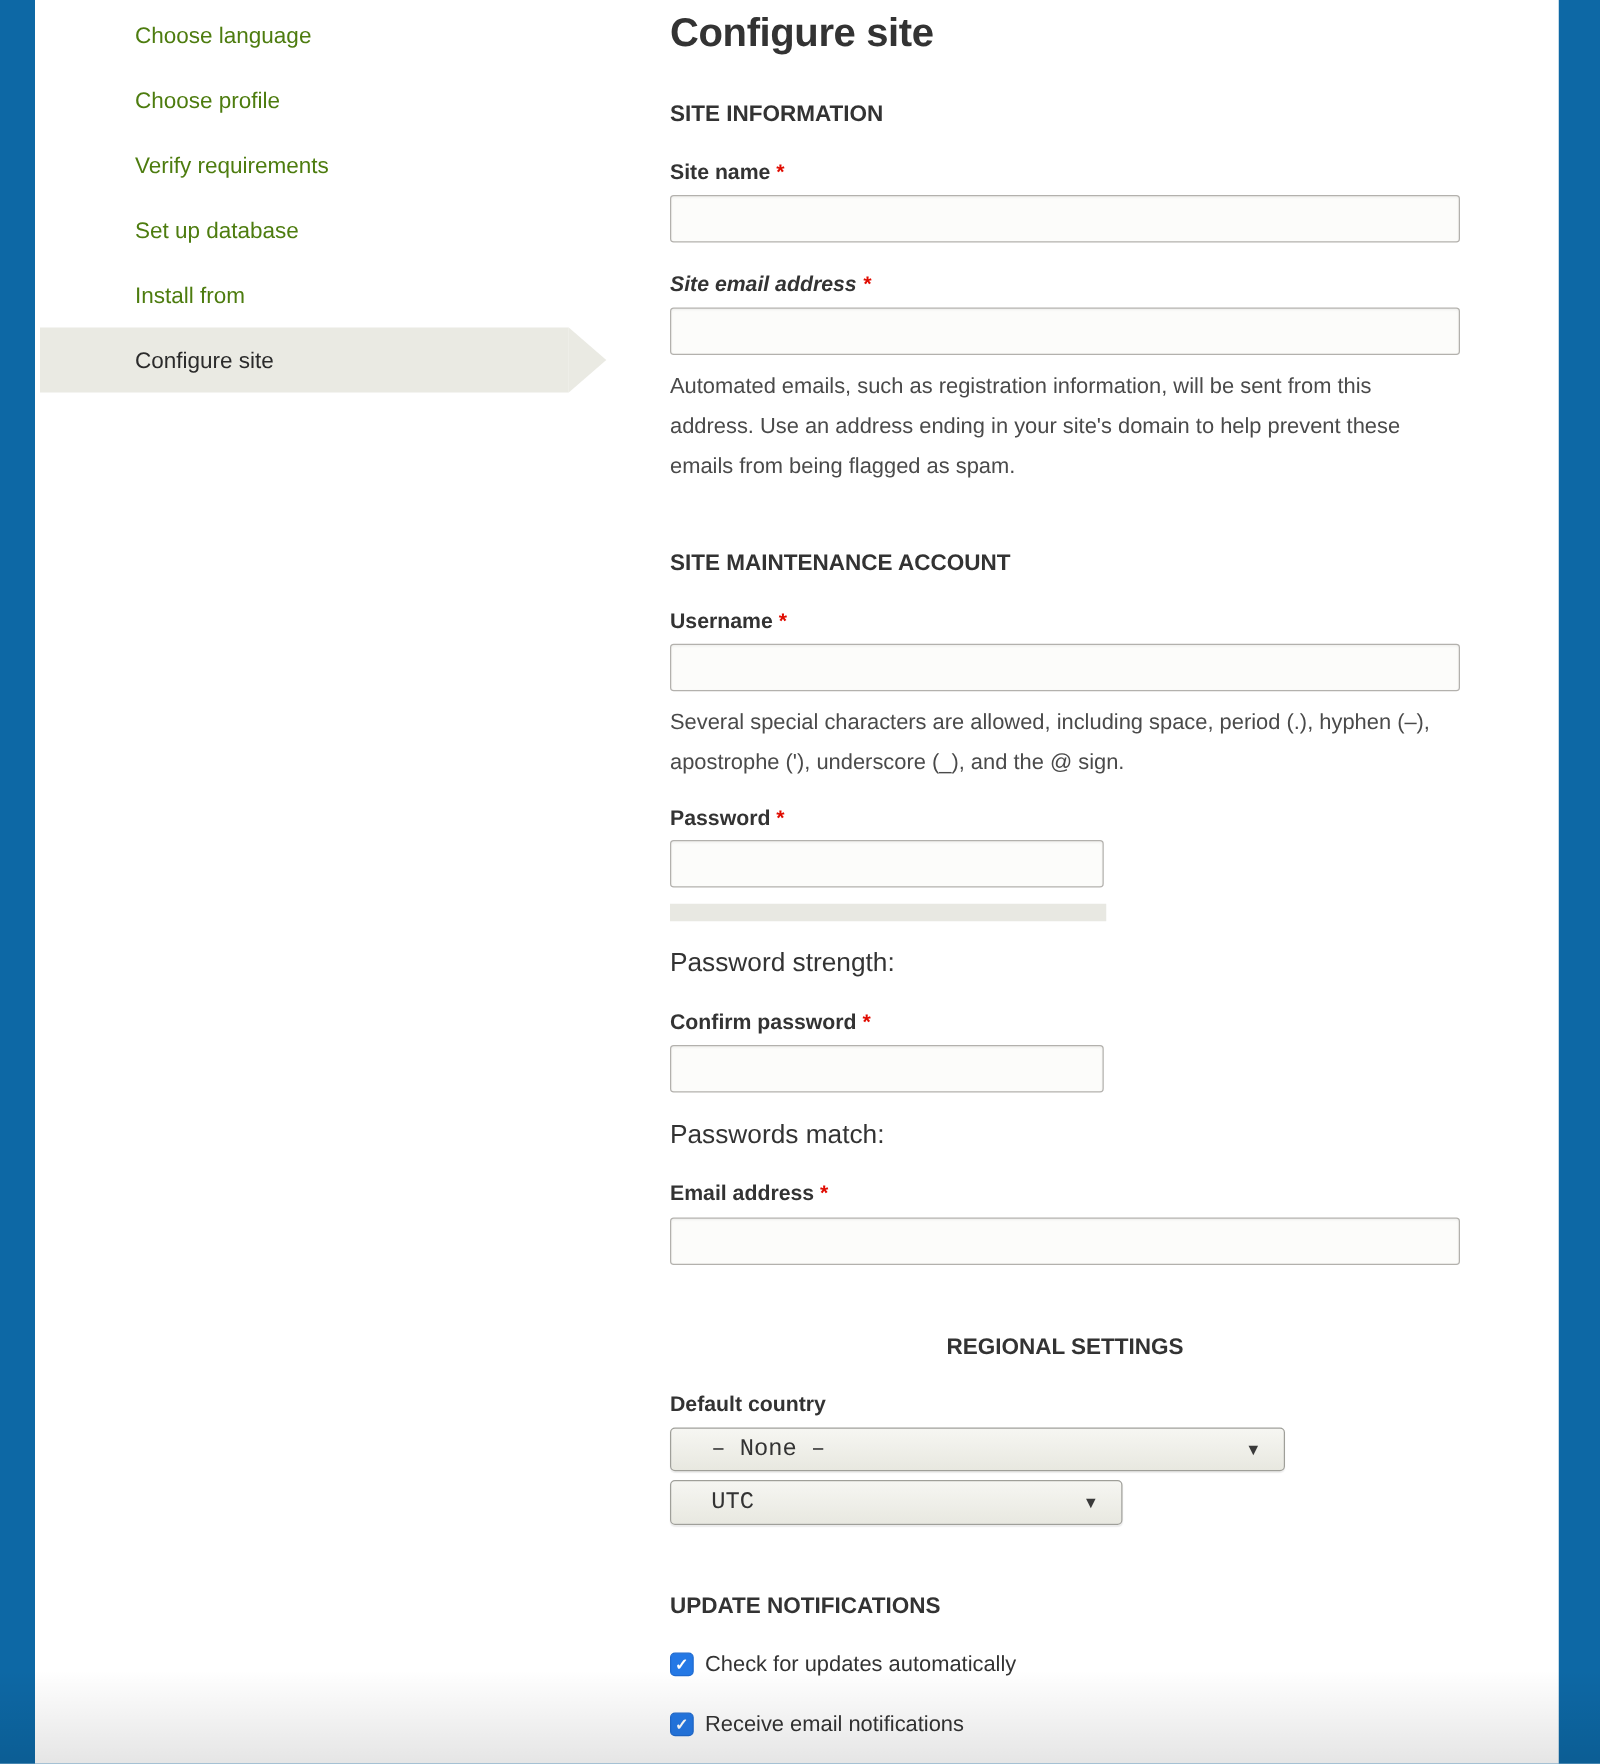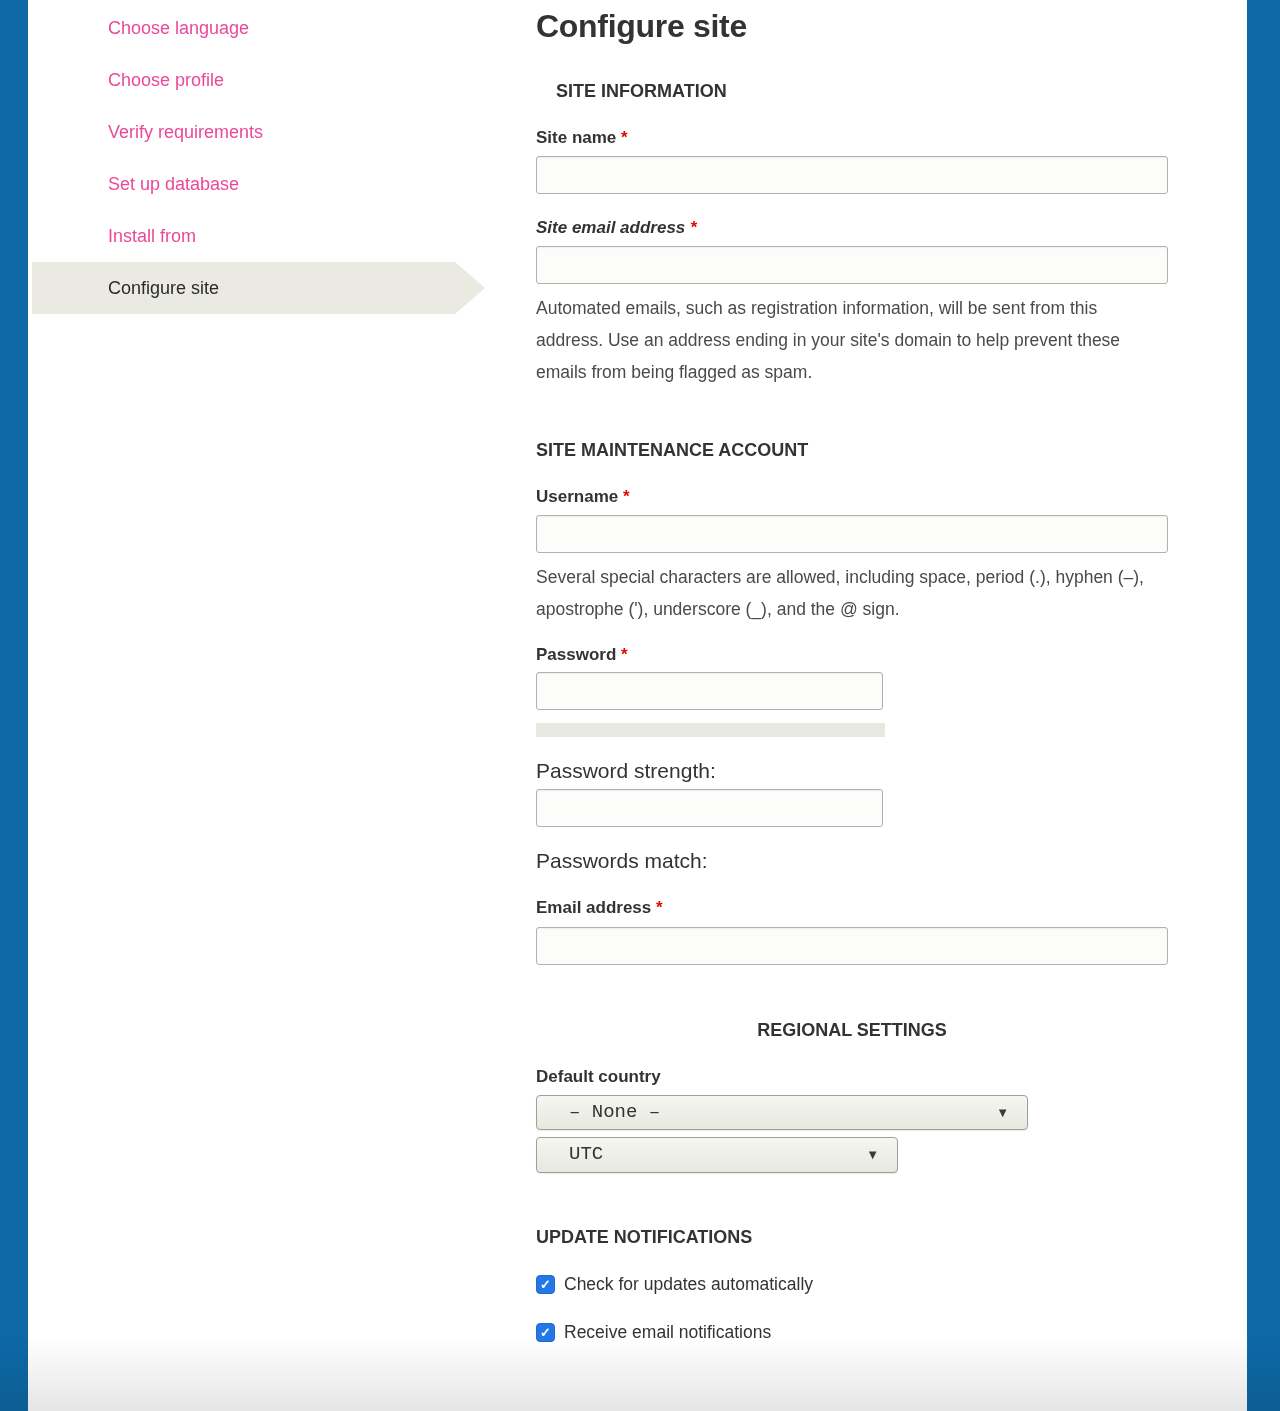--- a/index.html
+++ b/index.html
@@ -27,21 +27,21 @@
     position: absolute;
     left: 4px;
     top: 2px;
     width: 423px;
   }
   .step {
     height: 52px;
     line-height: 52px;
     padding-left: 76px;
     font-size: 18px;
-    color: #ec4899;
+    color: #4d7c0f;
     white-space: nowrap;
   }
   .step.active {
     position: relative;
     background: #eaeae3;
     color: #2b2b2b;
   }
   .step.active::after {
     content: "";
     position: absolute;
@@ -175,21 +175,21 @@
     margin-right: 9px;
     flex: 0 0 auto;
   }
   .checkbox-label {
     font-size: 17.5px;
     color: #333;
     line-height: 22px;
   }
 
   
-  .mt-site-info      { margin-top: 34px; margin-left: 20px; }
+  .mt-site-info      { margin-top: 34px; }
   .mt-label-1        { margin-top: 25px; }
   .mt-label-2        { margin-top: 23px; font-style: italic; }
   .mt-sec-maint      { margin-top: 51px; }
   .mt-label-pass     { margin-top: 19px; }
   .mt-input-pass     { margin-top: 6px; }
   .mt-label-confirm  { margin-top: 25px; }
   .mt-label-email    { margin-top: 25px; }
   .mt-input-email    { margin-top: 8px; }
   .mt-sec-regional   { margin-top: 54px; text-align: center; }
   .mt-sec-updates    { margin-top: 53px; }
@@ -262,20 +262,24 @@
       <p class="description">Several special characters are allowed, including space, period (.), hyphen (–), apostrophe ('), underscore (_), and the @ sign.</p>
 
       <label class="field-label mt-label-pass">
         <span>Password</span>
         <span class="req">*</span>
       </label>
       <input class="text-input narrow mt-input-pass" type="password" style="">
       <div class="strength-bar"></div>
       <div class="meter-text">Password strength:</div>
 
+      <label class="field-label mt-label-confirm">
+        <span>Confirm password</span>
+        <span class="req">*</span>
+      </label>
       <input class="text-input narrow" type="password" style="">
       <div class="meter-text">Passwords match:</div>
 
       <label class="field-label mt-label-email">
         <span>Email address</span>
         <span class="req">*</span>
       </label>
       <input class="text-input mt-input-email" type="text" style="">
 
       <h2 class="section-heading mt-sec-regional">REGIONAL SETTINGS</h2>

